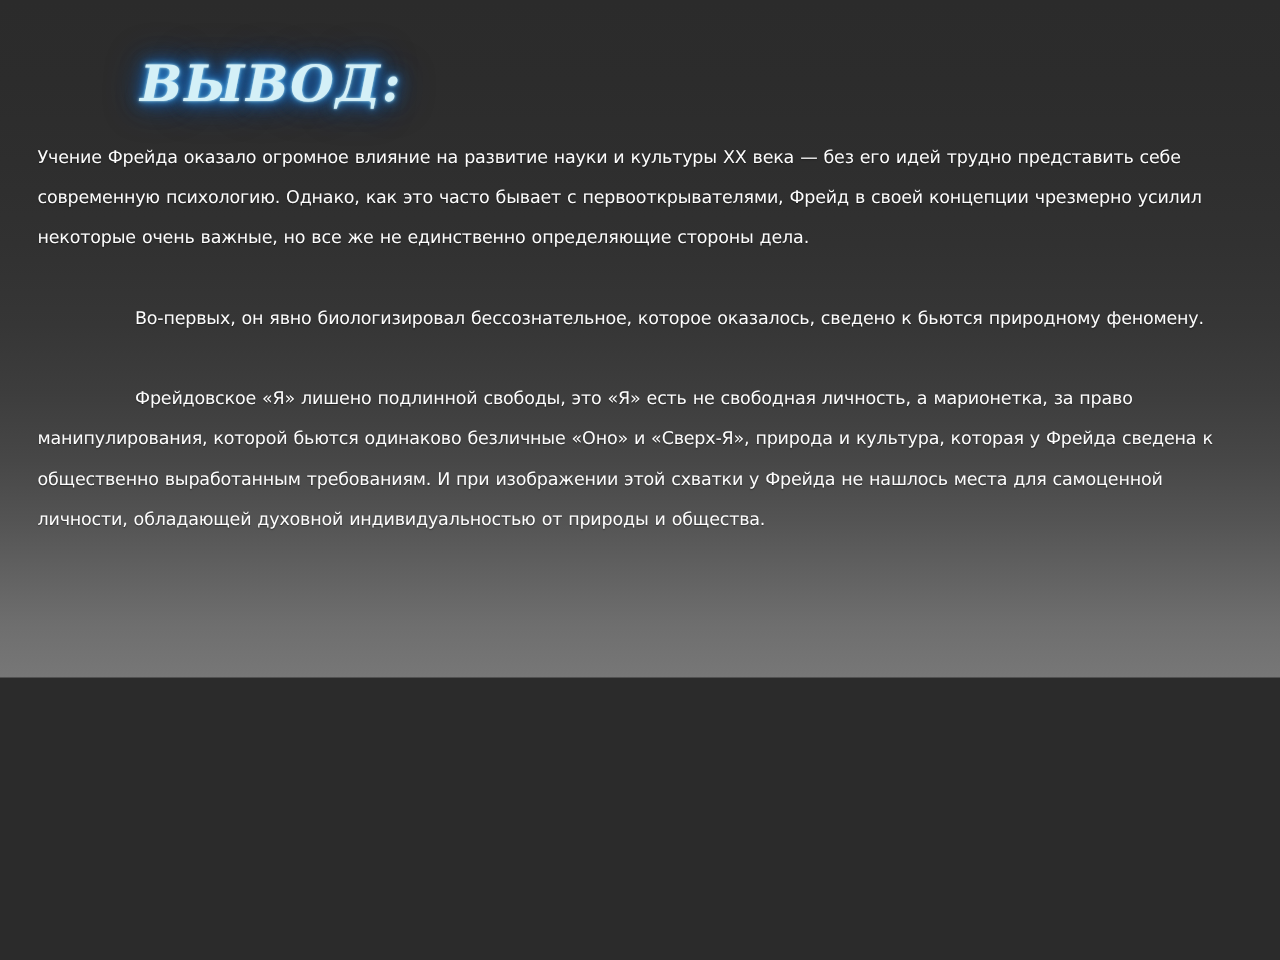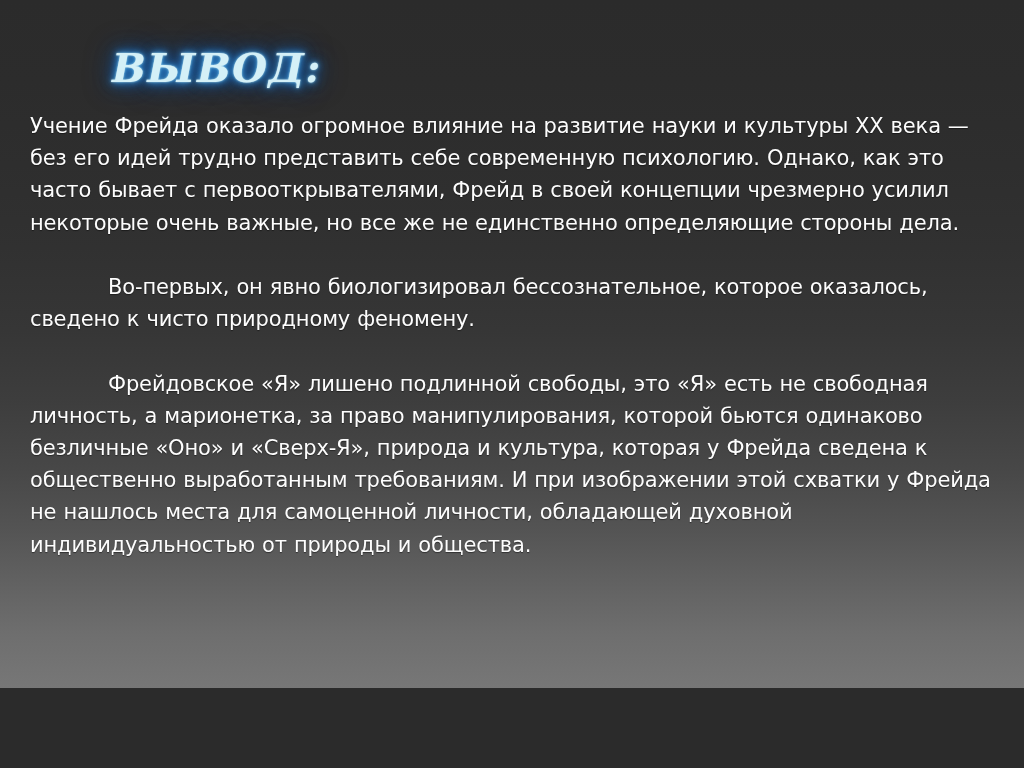--- a/index.html
+++ b/index.html
@@ -12,21 +12,21 @@
     width: 1024px;
     height: 768px;
     overflow: hidden;
     font-family: "DejaVu Sans", sans-serif;
     background: #2b2b2b;
   }
 
   .slide {
     position: relative;
     width: 1024px;
-    height: 688px;
+    height: 542px;
     box-sizing: border-box;
     
     background: linear-gradient(to bottom,
         #2b2b2b 0%,
         #2c2c2c 12%,
         #2e2e2e 24%,
         #313131 36%,
         #363636 48%,
         #3d3d3d 58%,
         #474747 68%,
@@ -59,21 +59,21 @@
     white-space: nowrap;
   }
 
   
   .body-copy {
     position: absolute;
     left: 30px;
     top: 110px;
     width: 962px;
     font-family: "DejaVu Sans", "Liberation Sans", sans-serif;
-    font-size: 21px;
+    font-size: 14px;
     line-height: 32.2px;
     color: #fdfdfd;
     letter-spacing: -0.15px;
     word-spacing: 0.5px;
     text-shadow: 0 1px 1px rgba(0,0,0,0.45);
   }
 
   .body-copy p {
     margin: 0;
     padding: 0;
@@ -90,17 +90,17 @@
 </style>
 </head>
 <body>
 
 <div class="slide">
 
   <h1 class="title">ВЫВОД:</h1>
 
   <div class="body-copy">
     <p>Учение Фрейда оказало огромное влияние на развитие науки и культуры XX века — без его идей трудно представить себе современную психологию. Однако, как это часто бывает с первооткрывателями, Фрейд в своей концепции чрезмерно усилил некоторые очень важные, но все же не единственно определяющие стороны дела.</p>
-    <p class="gap indent">Во-первых, он явно биологизировал бессознательное, которое оказалось, сведено к чисто природному феномену.</p>
+    <p class="gap indent">Во-первых, он явно биологизировал бессознательное, которое оказалось, сведено к бьются природному феномену.</p>
     <p class="gap indent">Фрейдовское «Я» лишено подлинной свободы, это «Я» есть не свободная личность, а марионетка, за право манипулирования, которой бьются одинаково безличные «Оно» и «Сверх-Я», природа и культура, которая у Фрейда сведена к общественно выработанным требованиям. И при изображении этой схватки у Фрейда не нашлось места для самоценной личности, обладающей духовной индивидуальностью от природы и общества.</p>
   </div>
 
 </div>
 
 </body></html>

